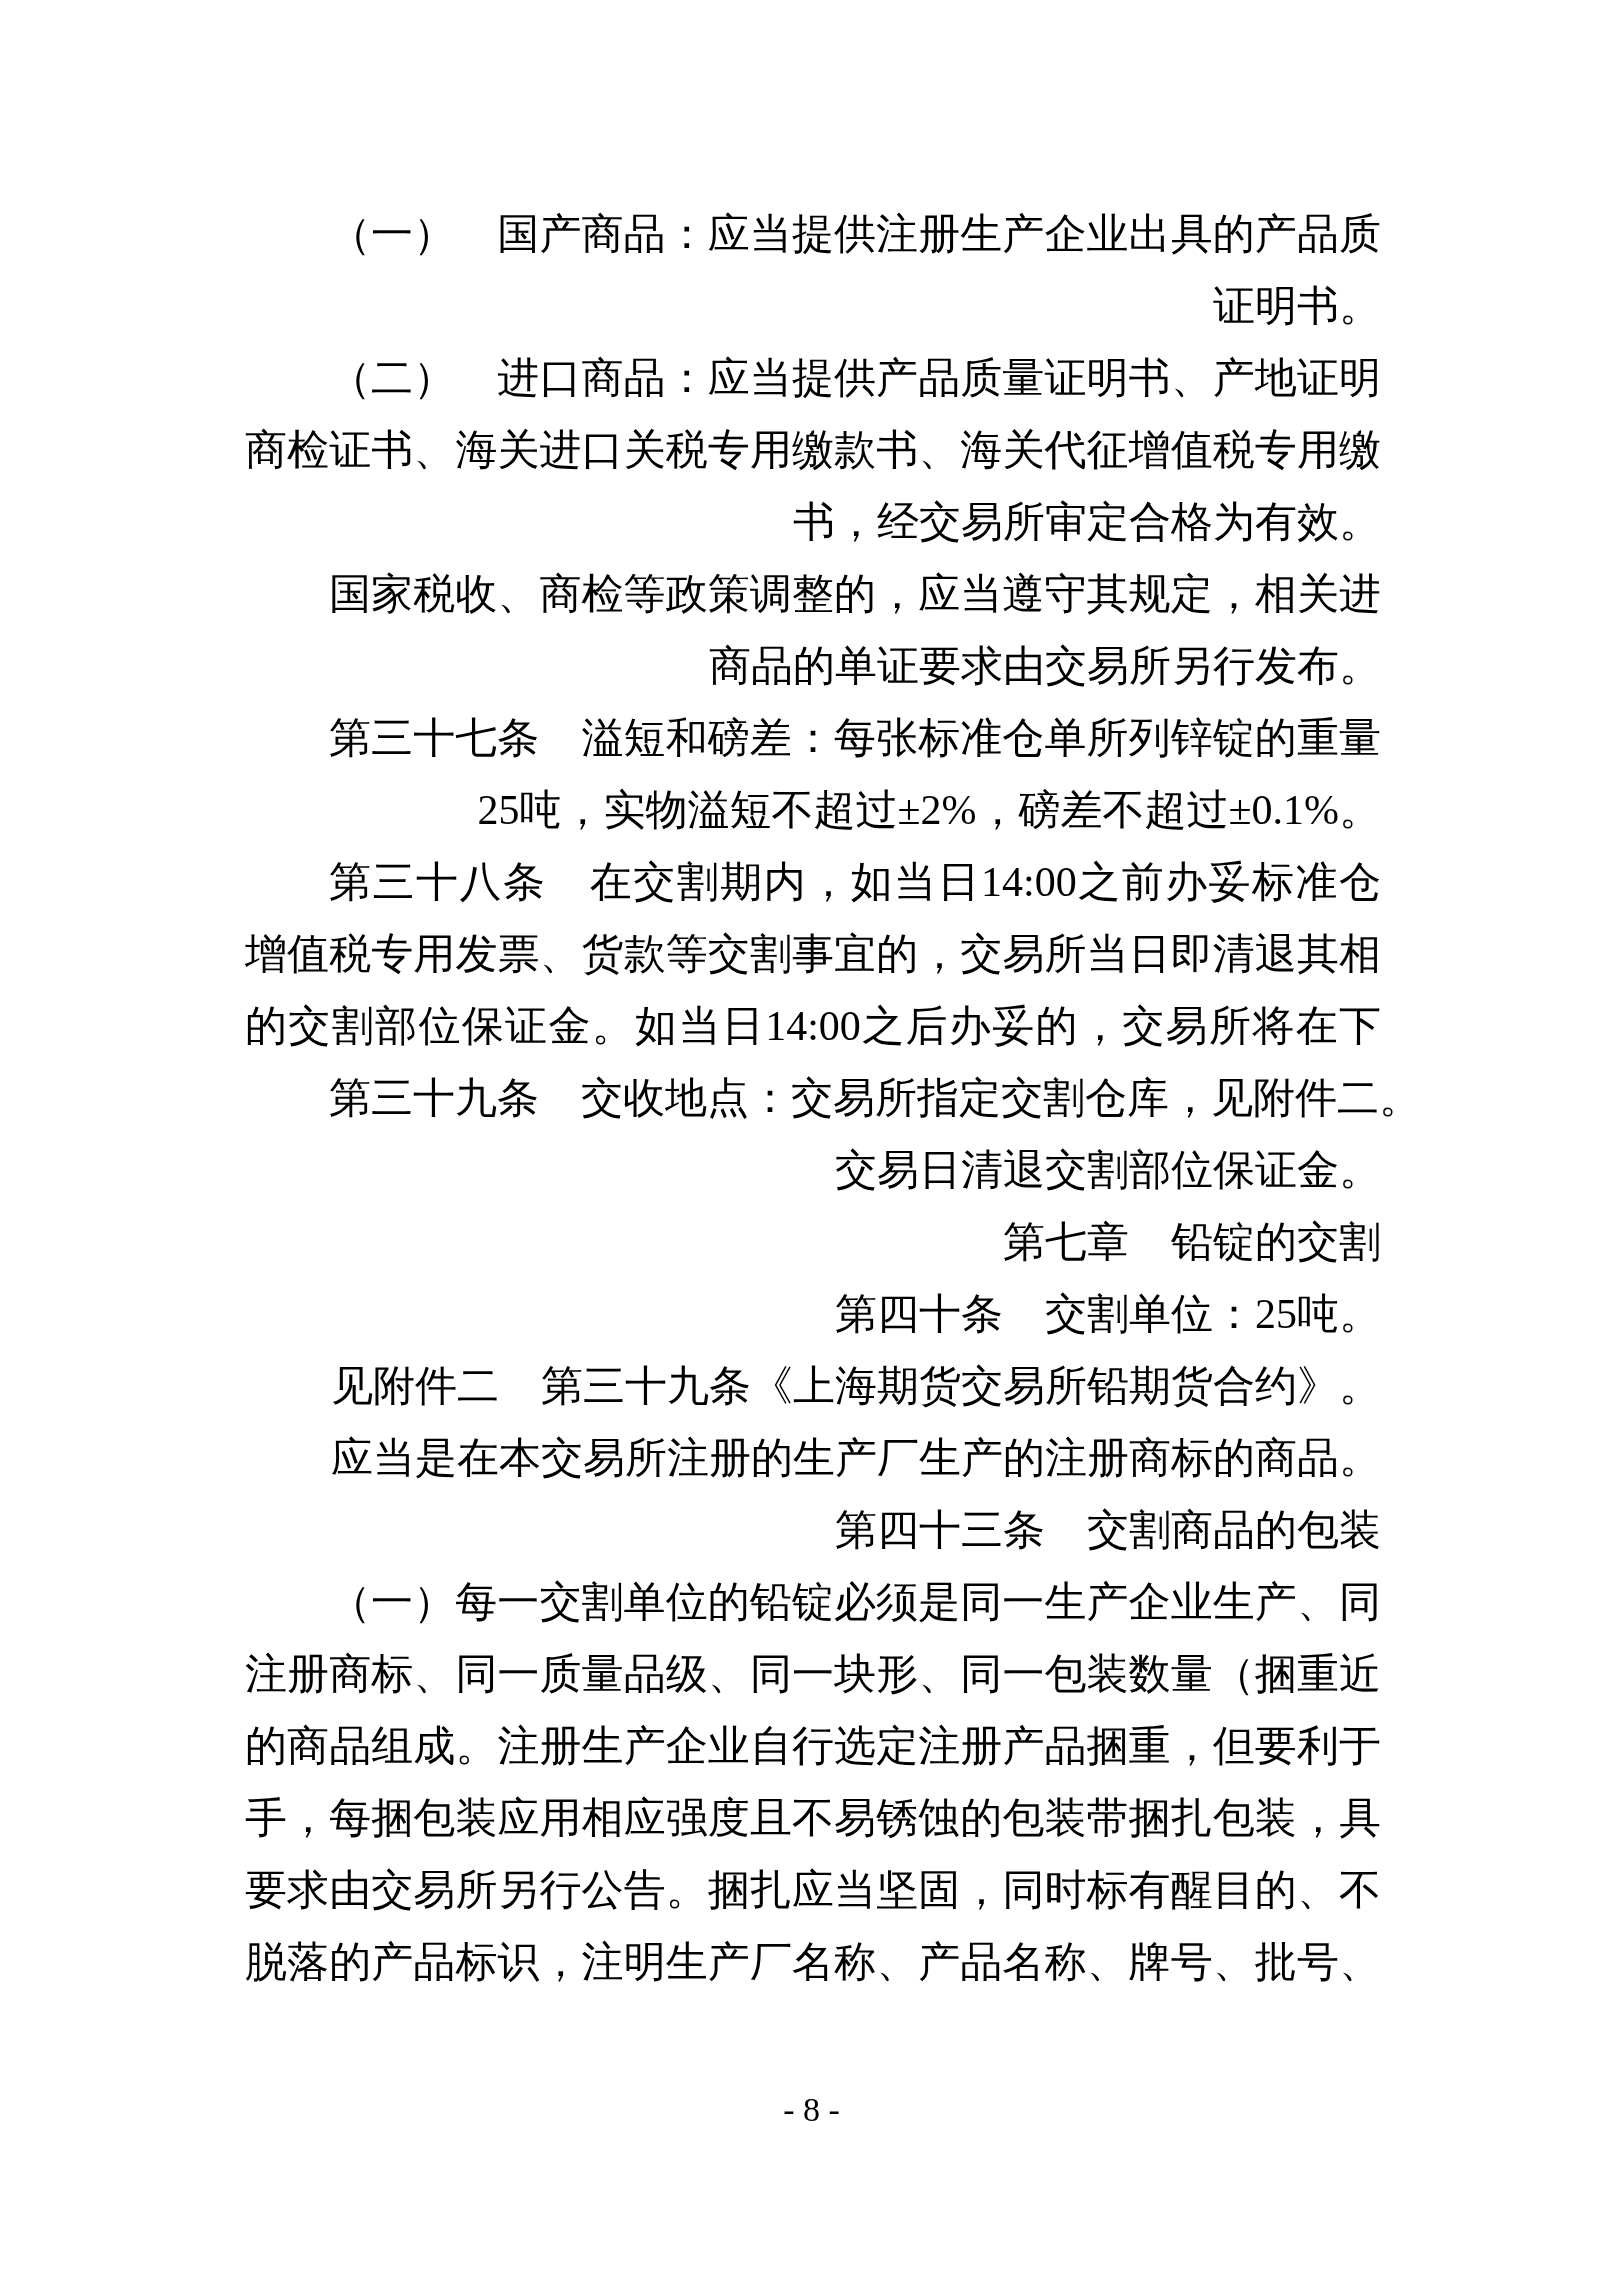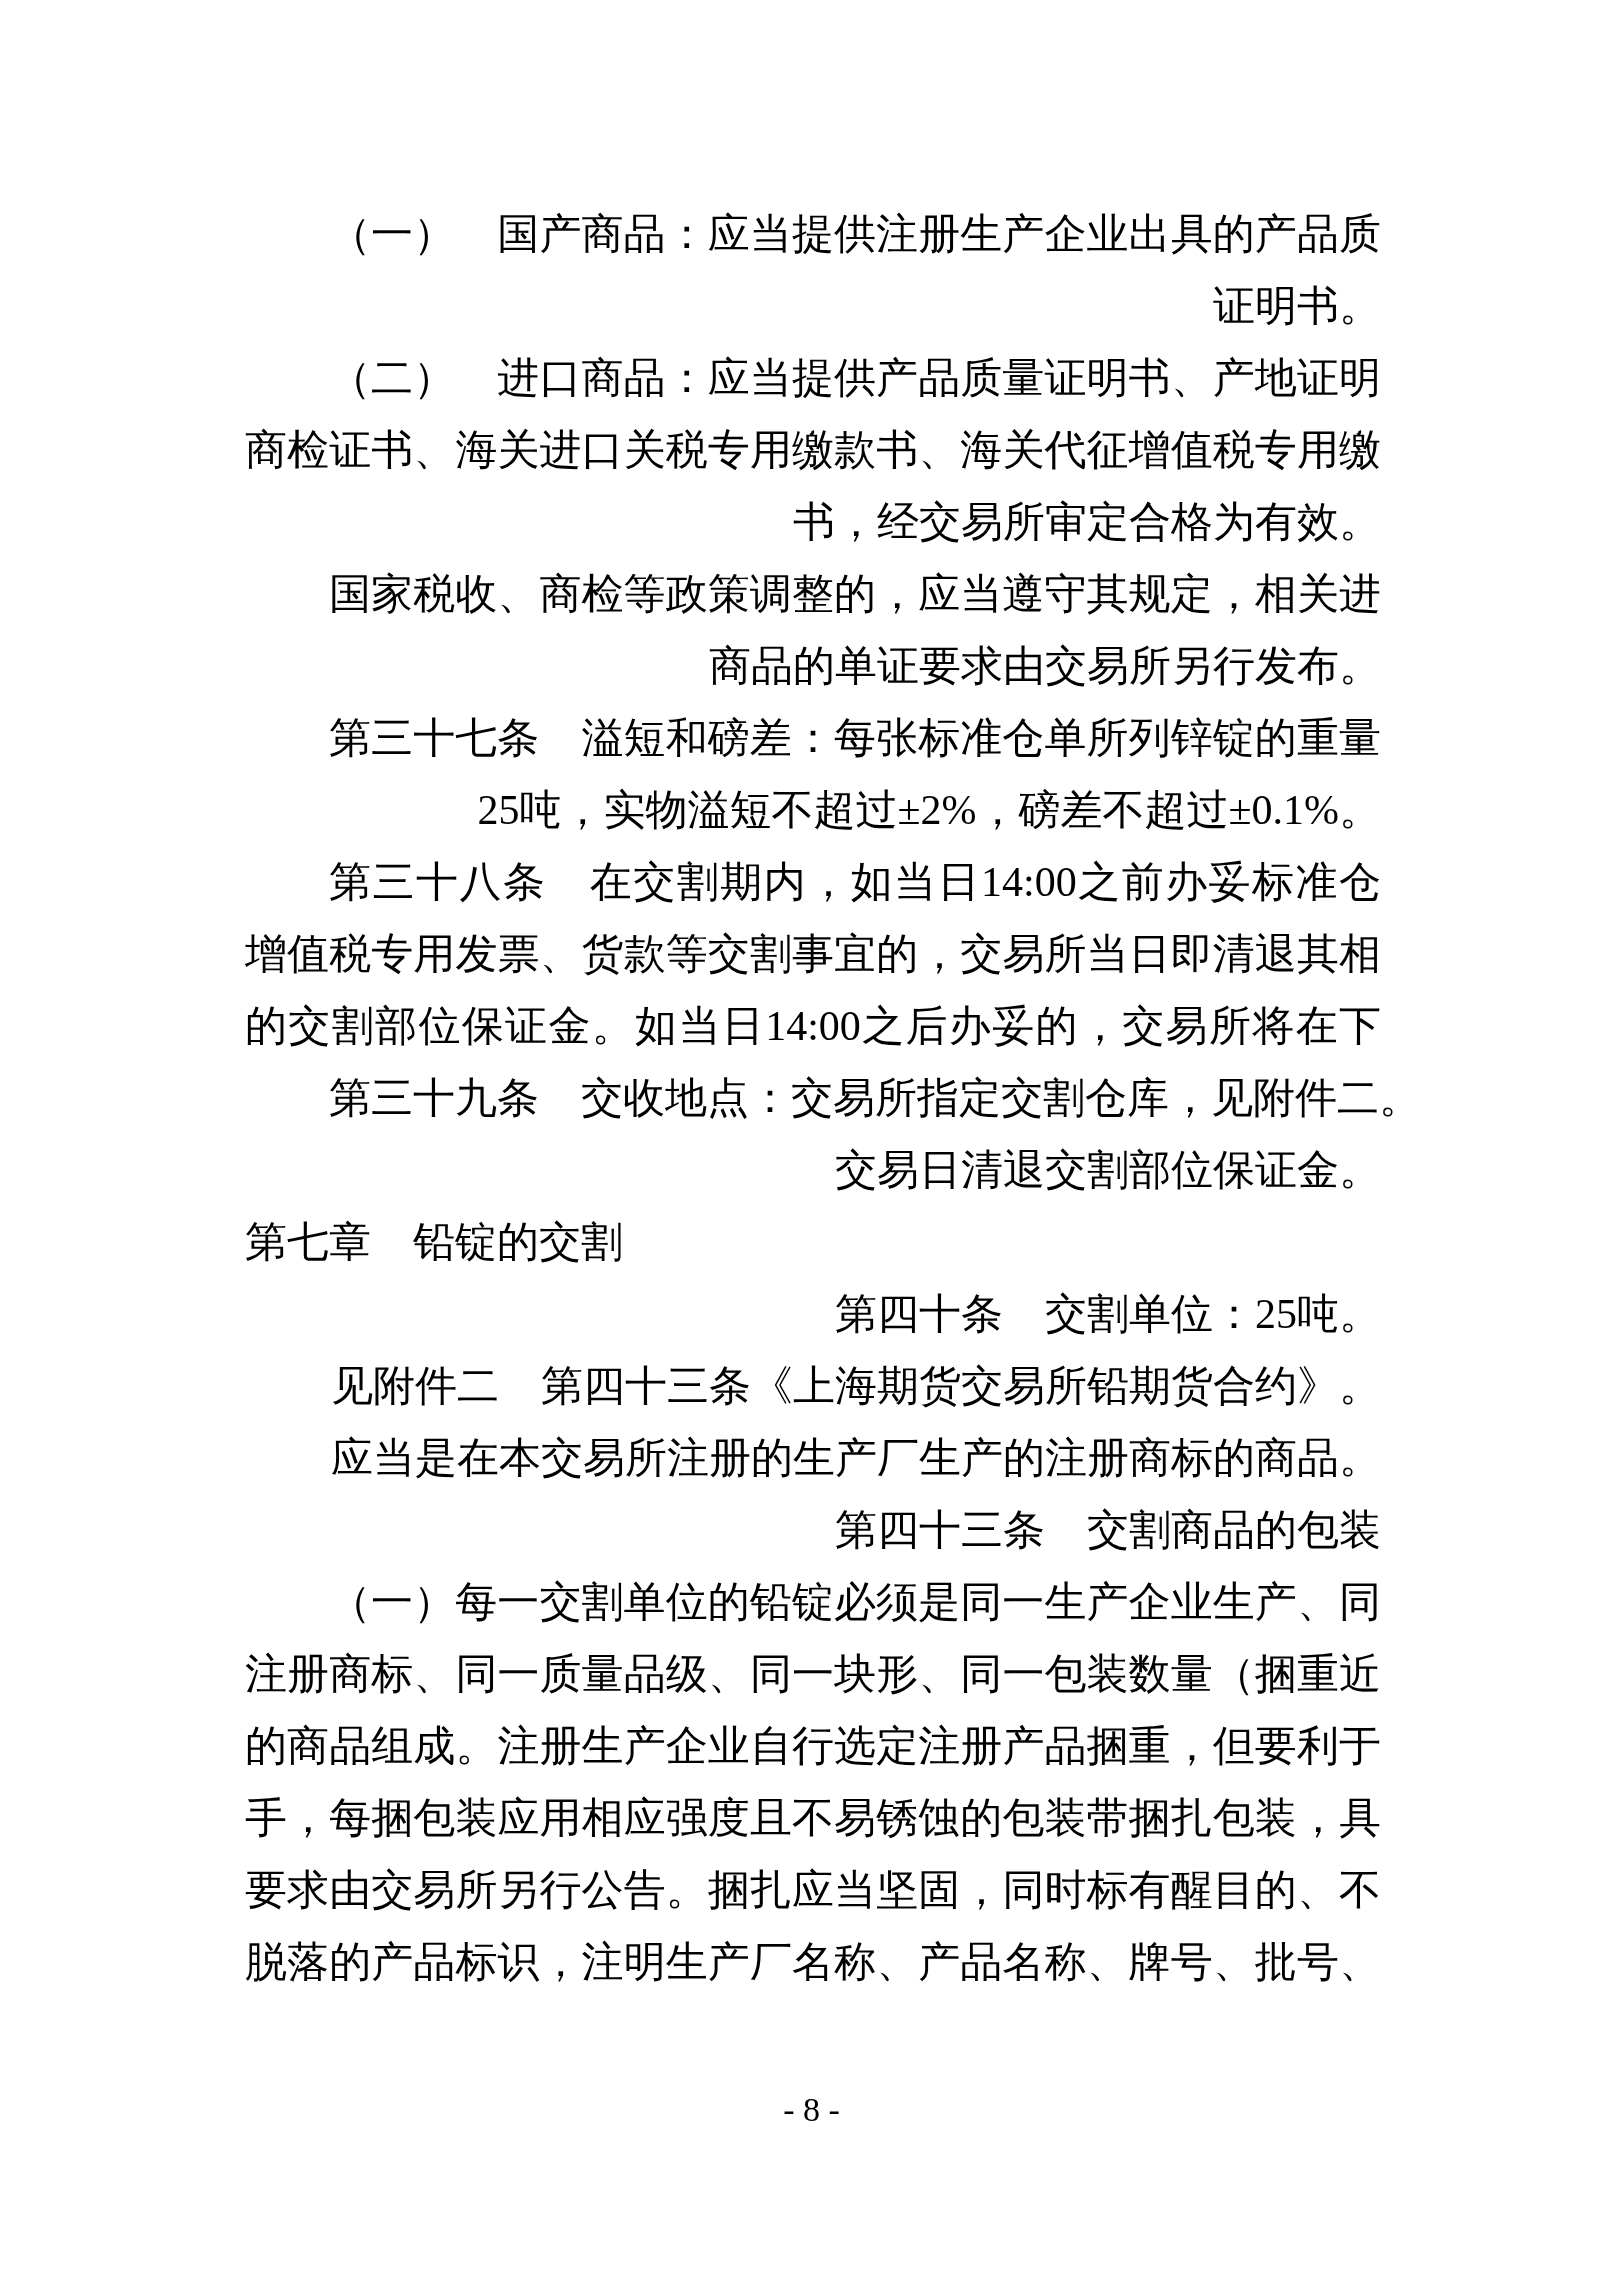--- a/index.html
+++ b/index.html
@@ -32,21 +32,21 @@
   .line.fill {
     white-space: normal;
     text-align: justify;
     text-align-last: justify;
     overflow: hidden;
   }
   .line.indent {
     text-indent: 84px;
   }
   .line.center {
-    text-align: left;
+    text-align: right;
     text-indent: 0;
     white-space: nowrap;
   }
   .bold-seg {
     font-weight: 400;
     font-family: "Liberation Sans", "DejaVu Sans", sans-serif;
     margin-top: 32px;
   }
   .footer {
     position: absolute;
@@ -89,21 +89,21 @@
     <div class="line fill"><span>的交割部位保证金。如当日14:00之后办妥的，交易所将在下一</span></div>
 
     <div class="line indent"><span class="bold-seg">第三十九条</span><span>　交收地点：交易所指定交割仓库，见附件二。</span></div>
 
     <div class="line"><span>交易日清退交割部位保证金。</span></div>
 
     <div class="line center"><span>第七章　铅锭的交割</span></div>
 
     <div class="line indent"><span class="bold-seg">第四十条</span><span>　交割单位：25吨。</span></div>
 
-    <div class="line indent"><span class="bold-seg">见附件二</span><span>　第四十三条《上海期货交易所铅期货合约》。</span></div>
+    <div class="line indent"><span class="bold-seg">见附件二</span><span>　第三十九条《上海期货交易所铅期货合约》。</span></div>
 
 
     <div class="line indent"><span>应当是在本交易所注册的生产厂生产的注册商标的商品。</span></div>
 
     <div class="line indent"><span class="bold-seg">第四十三条</span><span>　交割商品的包装</span></div>
 
     <div class="line indent fill"><span>（一）每一交割单位的铅锭必须是同一生产企业生产、同一</span></div>
 
     <div class="line fill"><span>注册商标、同一质量品级、同一块形、同一包装数量（捆重近似）</span></div>
 

